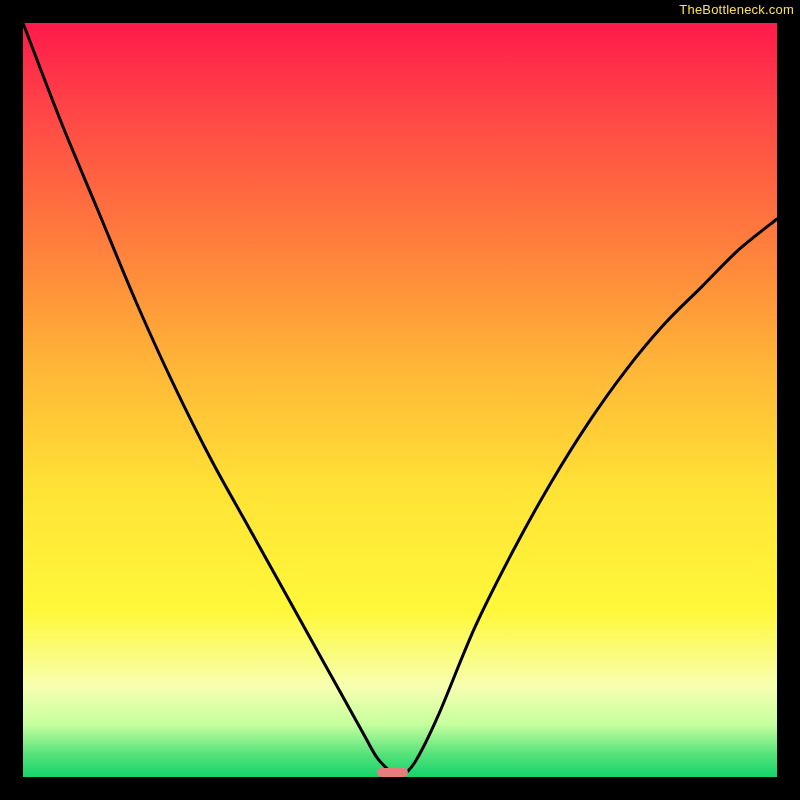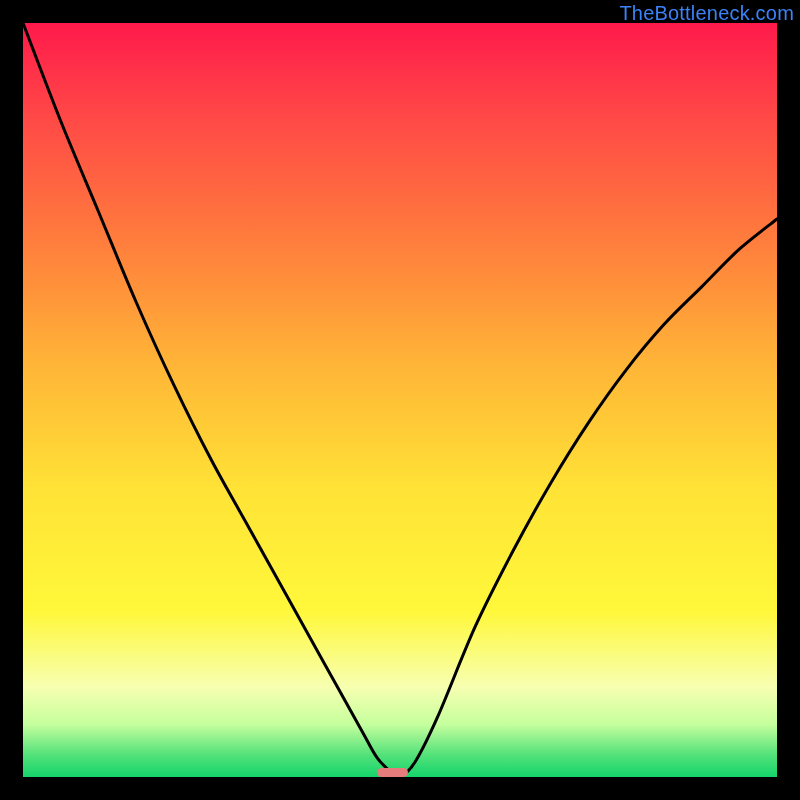--- a/index.html
+++ b/index.html
@@ -35,22 +35,22 @@
       #fff83a 78%,
       #f7ffb0 88%,
       #c6ff9e 93%,
       #55e27a 97%,
       #14d46b 100%);
   }
   .watermark {
     position: absolute;
     top: 2px;
     right: 6px;
-    color: #3b82f6;
-    font-size: 20px;
+    color: #fde047;
+    font-size: 13px;
     font-weight: 500;
     letter-spacing: 0.2px;
   }
   svg.curve {
     position: absolute;
     left: 0;
     top: 0;
     width: 754px;
     height: 754px;
     overflow: visible;

